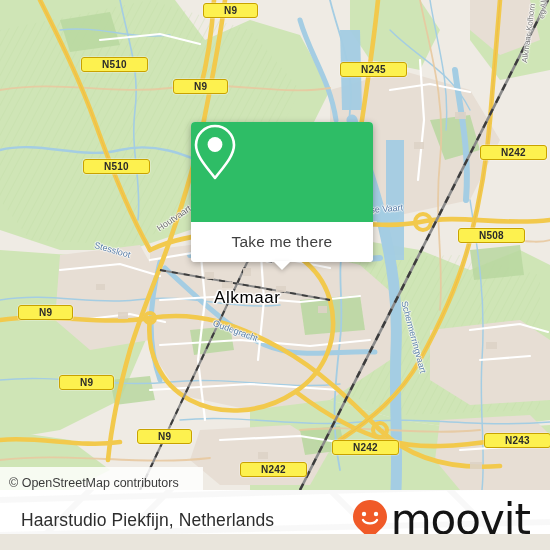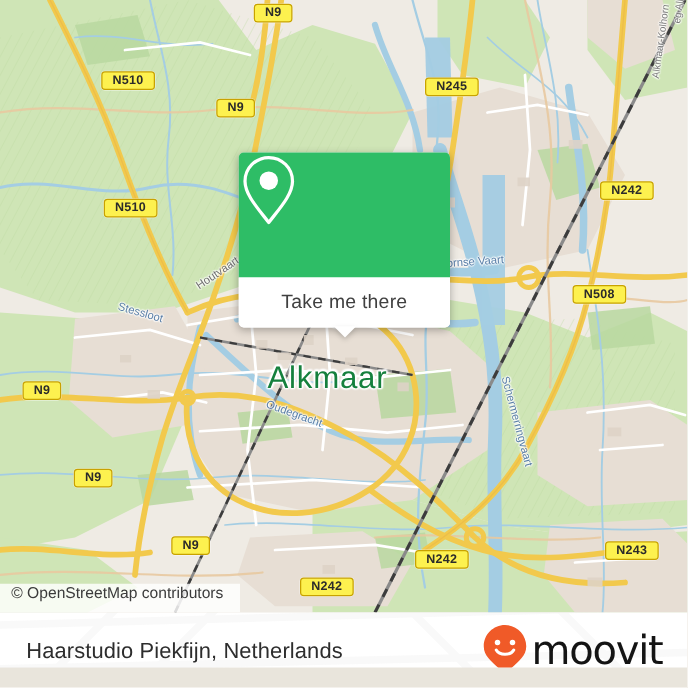--- a/index.html
+++ b/index.html
@@ -16,31 +16,31 @@
 
   .shield{
     position:absolute;
     background:#fdf14f;
     border:1.2px solid #c8a200;
     border-radius:3px;
     color:#2b2b2b;
     font-size:10px;
     font-weight:bold;
     line-height:13px;
-    padding:0 8px;
+    padding:0 20px;
     letter-spacing:.2px;
     white-space:nowrap;
     box-shadow:0 0 0 .5px rgba(255,255,255,.5);
     font-family:"Liberation Sans", sans-serif;
   }
 
   .placelabel{
     position:absolute;
-    color:#15803d;
-    font-size:25px;
+    color:#000000;
+    font-size:17px;
     letter-spacing:.6px;
     white-space:nowrap;
     text-shadow:
        1.4px 0 1.4px #fff, -1.4px 0 1.4px #fff,
        0 1.4px 1.4px #fff, 0 -1.4px 1.4px #fff,
        1px 1px 1.4px #fff, -1px -1px 1.4px #fff,
        1px -1px 1.4px #fff, -1px 1px 1.4px #fff;
   }
 
   .waterlabel{
@@ -61,21 +61,21 @@
     position:absolute;
     color:#7a7a7a;
     font-size:8px;
     white-space:nowrap;
     text-shadow:1px 0 1px #fff,-1px 0 1px #fff,0 1px 1px #fff,0 -1px 1px #fff;
   }
 
   
   #card{
     position:absolute;
-    left:191px;top:122px;width:169px;height:140px;
+    left:191px;top:122px;width:182px;height:140px;
     border-radius:4px;
     background:#fff;
     box-shadow:0 2px 7px rgba(0,0,0,.30);
     overflow:visible;
     z-index:40;
   }
   #card-top{
     position:absolute;left:0;top:0;right:0;height:100px;
     background:#2ebd66;
     border-radius:4px 4px 0 0;
@@ -95,22 +95,22 @@
     border-left:9px solid transparent;
     border-right:9px solid transparent;
     border-top:9px solid #fff;
     filter:drop-shadow(0 2px 2px rgba(0,0,0,.18));
   }
 
   
   #attrib{
     position:absolute;left:0;top:467px;height:23px;
     background:rgba(255,255,255,.82);
-    display:flex;align-items:flex-start;
-    padding:0 13px 0 9px;
+    display:flex;align-items:flex-end;
+    padding:0 24px 0 9px;
     z-index:50;
   }
   #attrib span{font-size:12.5px;color:#3b3b3b;white-space:nowrap;}
 
   
   #footer{
     position:absolute;left:0;top:490px;width:550px;height:44px;
     background:#fff;overflow:hidden;
   }
   #footer-ghost{position:absolute;left:0;top:-30px;width:550px;height:90px;opacity:.06;}
@@ -118,21 +118,21 @@
     position:absolute;left:21px;top:0;height:60px;
     display:flex;align-items:center;
     font-size:17.5px;color:#2d2d2d;letter-spacing:.1px;
     z-index:2;
   }
   #logo{
     position:absolute;right:20px;top:0;height:60px;
     display:flex;align-items:center;gap:3px;z-index:2;
   }
   #logo-word{
-    font-size:32px;color:#141414;letter-spacing:-1px;
+    font-size:42px;color:#141414;letter-spacing:-1px;
     font-family:"DejaVu Sans", sans-serif;font-weight:500;
     line-height:34px;
   }
 </style>
 </head>
 <body>
 
 <div id="app">
 
   <div id="map">

